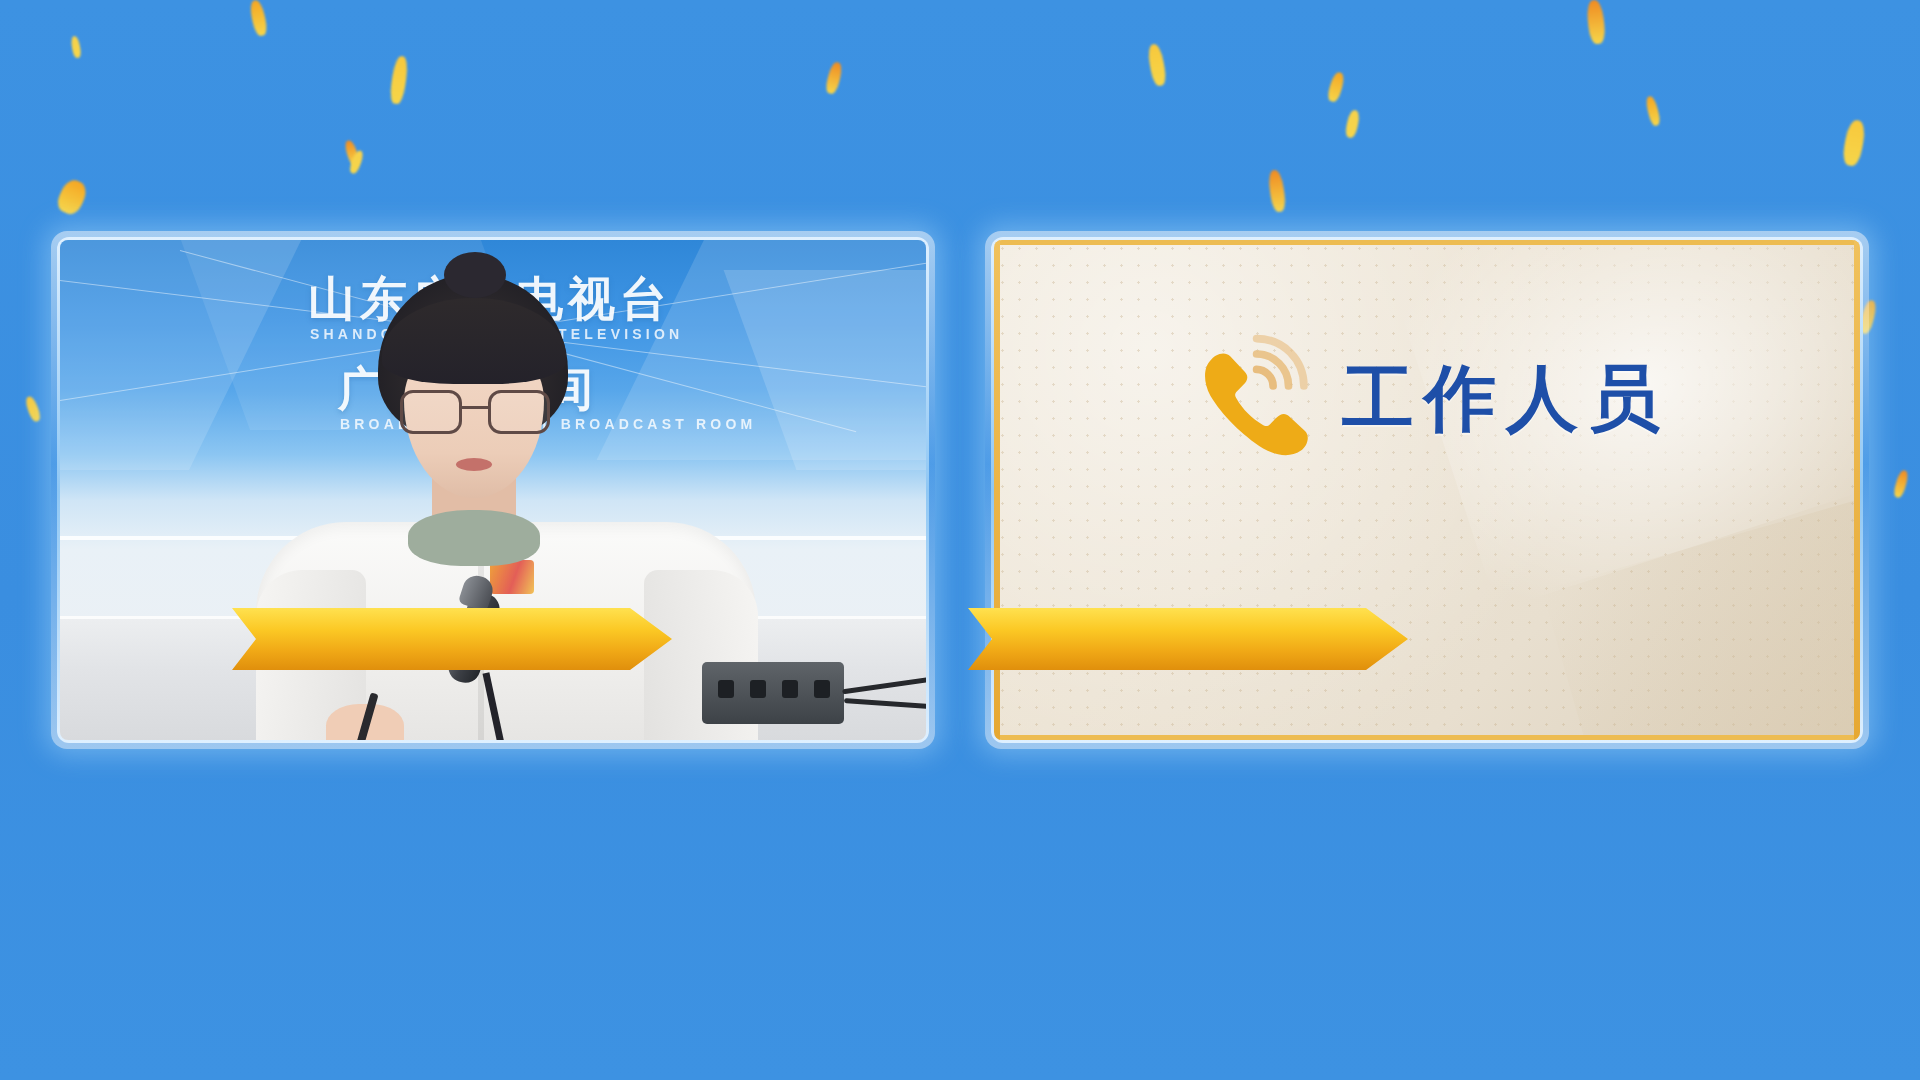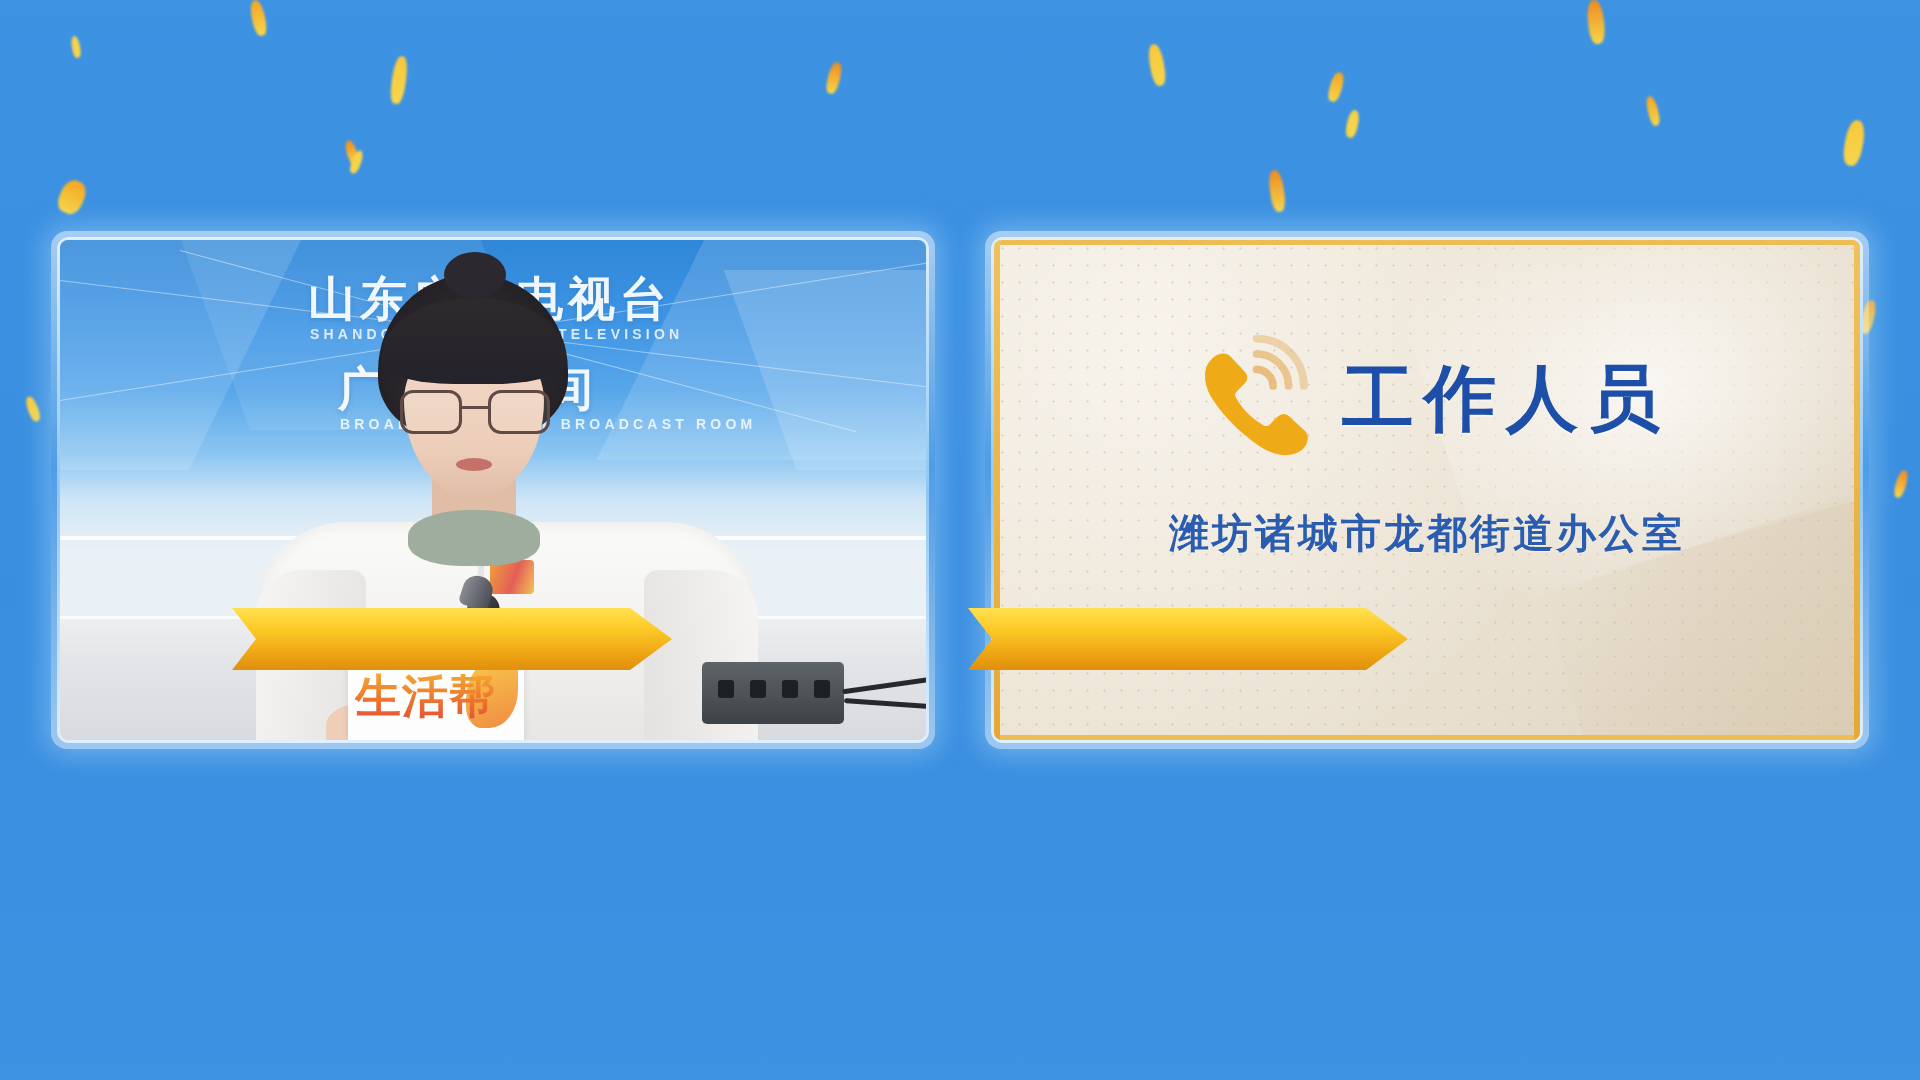--- a/index.html
+++ b/index.html
@@ -297,24 +297,20 @@
           </div>
           <div class="lip"></div>
           <div class="hand"></div>
           <div class="pen"></div>
         </div>
 
         <div class="mic-stand"></div>
         <div class="mic-body"></div>
         <div class="mic-head"></div>
 
-        <div class="signboard">
-          <div class="sign-swoosh"></div>
-          <div class="sign-text">生活帮</div>
-        </div>
 
         <div class="device">
           <div class="port" style="left:16px;"></div>
           <div class="port" style="left:48px;"></div>
           <div class="port" style="left:80px;"></div>
           <div class="port" style="left:112px;"></div>
         </div>
         <div class="cable" style="left:782px;bottom:52px;width:90px;transform:rotate(-8deg);"></div>
         <div class="cable" style="left:784px;bottom:34px;width:86px;transform:rotate(4deg);"></div>
 
@@ -337,21 +333,20 @@
           <div class="card-inner">
             <div class="card-row">
               <svg class="phone-icon" viewBox="0 0 120 120">
                 <path d="M24 26c4-6 13-9 18-4l13 14c4 4 3 8-1 12l-6 6c-2 2-2 4 0 7 5 9 14 18 23 23 3 2 5 2 7 0l6-6c4-4 8-5 12-1l14 13c5 5 2 14-4 18-9 6-21 5-34-2C53 94 34 75 24 58c-7-13-6-26 0-32z" fill="#eeab17"></path>
                 <path d="M66 34c8 0 15 7 15 15" stroke="#e8bd7e" stroke-width="7" fill="none" stroke-linecap="round"></path>
                 <path d="M66 20c16 0 29 13 29 29" stroke="#e8bd7e" stroke-width="7" fill="none" stroke-linecap="round" opacity=".85"></path>
                 <path d="M66 6c24 0 43 19 43 43" stroke="#e8bd7e" stroke-width="7" fill="none" stroke-linecap="round" opacity=".6"></path>
               </svg>
               <div class="card-title">工作人员</div>
             </div>
-            <div class="card-sub">潍坊诸城市龙都街道办公室</div>
           </div>
         </div>
       </div>
     </div>
 
   </div>
 
   <div class="banner" id="banner-left"></div>
   <div class="banner" id="banner-right"></div>
 

